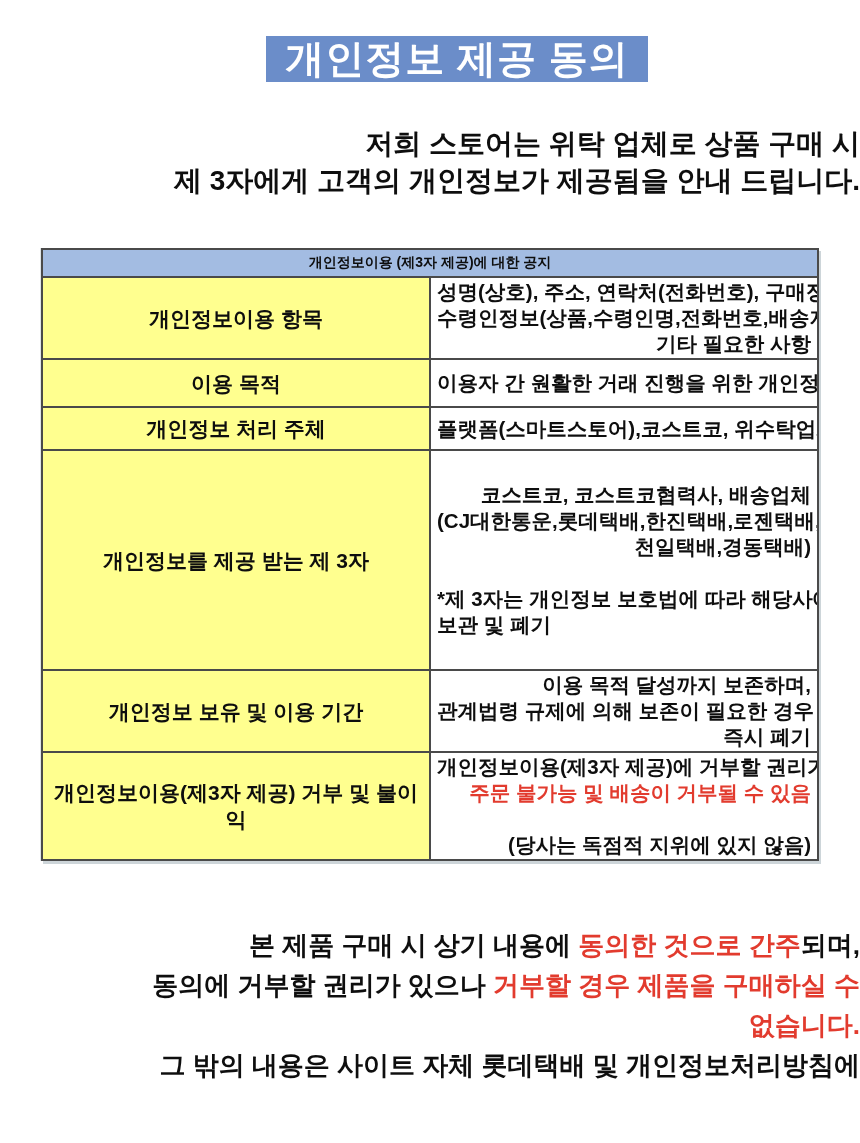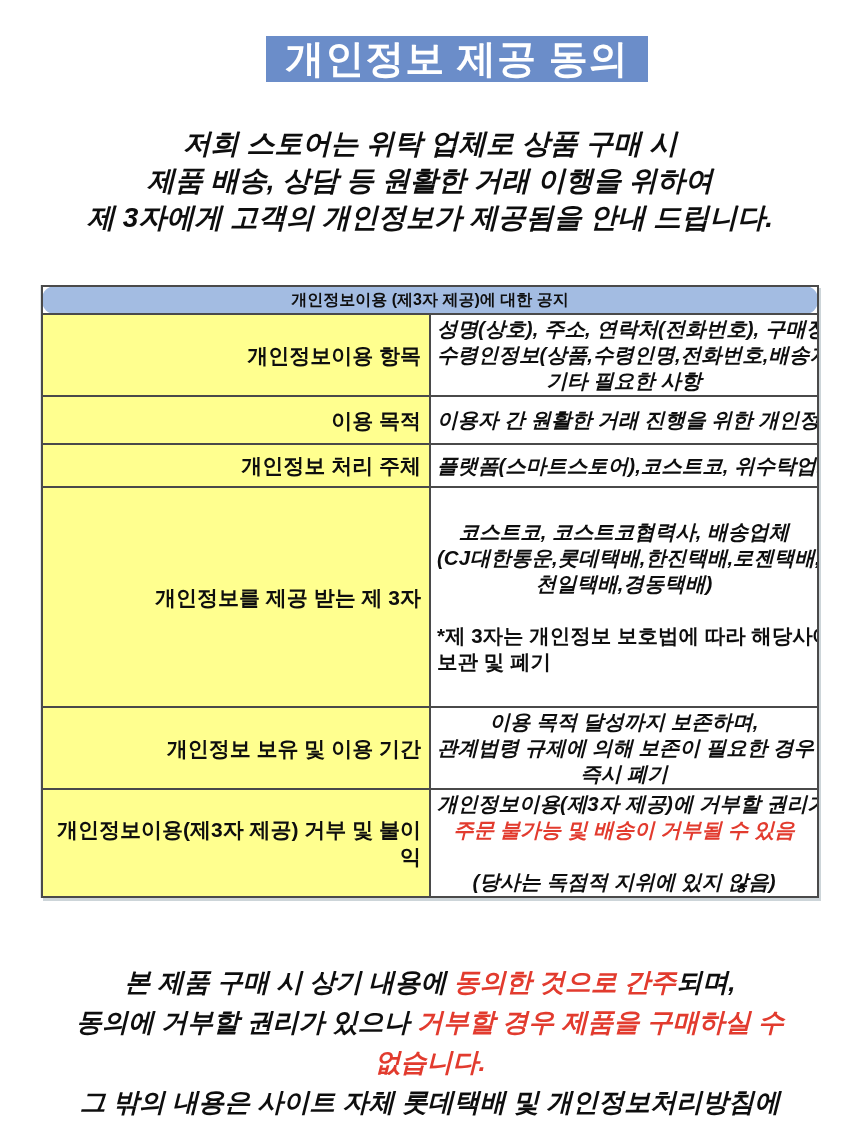--- a/index.html
+++ b/index.html
@@ -44,69 +44,67 @@
     margin:49px 0 0 41px;
     box-shadow:2px 3px 0 #cdd5d9, -1px 0 0 #dfe5e8;
   }
   table.notice th, table.notice td{
     border:2px solid var(--border);
     overflow:hidden;
   }
   table.notice thead th{
     background:var(--header-bg);
     height:28px;
-    font-size:16px;
+    font-size:14px;
     text-align:center;
     padding:0 4px;
-    border-radius:13px;
   }
   table.notice tbody th{
     background:var(--label-bg);
     width:214px;
     font-size:21px;
     line-height:27px;
-    text-align:right;
+    text-align:center;
     vertical-align:middle;
     padding:2px 8px;
   }
   table.notice td.content{
     background:#ffffff;
     font-size:20.5px;
     line-height:26px;
     padding:1px 6px;
     vertical-align:middle;
   }
   tr.row-1 td{height:76px;}
   tr.row-2 td{height:48px;}
   tr.row-3 td{height:43px;}
   tr.row-4 td{height:220px;vertical-align:top;}
   tr.row-5 td{height:78px;}
   tr.row-6 td{height:104px;vertical-align:top;}
   .line{white-space:nowrap;}
-  .line.center{text-align:center;font-style:italic;}
+  .line.center{text-align:right;}
   .line.left{text-align:left;}
   .red{color:var(--red);}
   .footer{
     margin-top:64px;
     text-align:center;
     font-size:26px;
     line-height:40px;
     white-space:nowrap;
   }
 </style>
 </head>
 <body>
 
 <div class="banner">
   <span>개인정보 제공 동의</span>
 </div>
 
 <div class="intro">
     <div class="line center">저희 스토어는 위탁 업체로 상품 구매 시</div>
-    <div class="line center">제품 배송, 상담 등 원활한 거래 이행을 위하여</div>
     <div class="line center">제 3자에게 고객의 개인정보가 제공됨을 안내 드립니다.</div>
   </div>
 
 <table class="notice">
   <thead>
     <tr>
       <th colspan="2">개인정보이용 (제3자 제공)에 대한 공지</th>
     </tr>
   </thead>
   <tbody>

